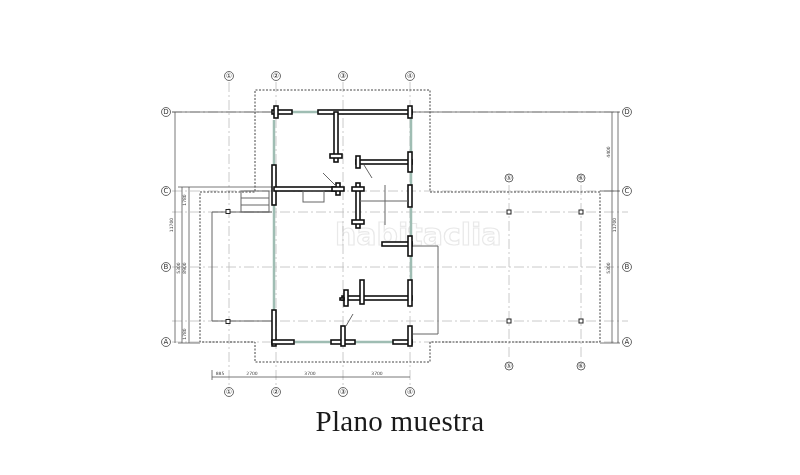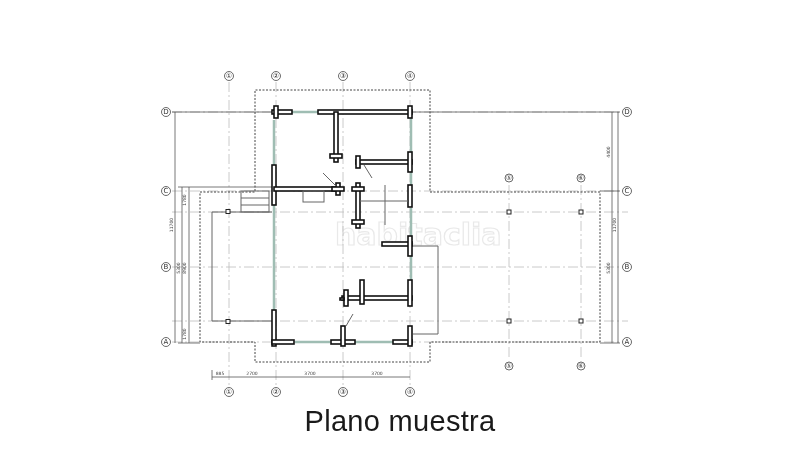--- a/index.html
+++ b/index.html
@@ -1,20 +1,20 @@
 <!DOCTYPE html>
 <html><head>
   <meta charset="utf-8">
   <style>
     html, body { margin: 0; padding: 0; background: #ffffff; }
     body { width: 800px; height: 475px; position: relative; overflow: hidden; font-family: "DejaVu Sans", sans-serif; }
     #plan { position: absolute; left: 0; top: 0; width: 800px; height: 400px; }
     .caption {
       position: absolute; left: 0; top: 405px; width: 800px; text-align: center;
-      font-family: Liberation Sans, sans-serif; font-size: 29px; color: #1a1a1a; letter-spacing: 0.3px;
+      font-family: Liberation Serif, serif; font-size: 29px; color: #1a1a1a; letter-spacing: 0.3px;
     }
     .grid-line { stroke: #bdbdbd; stroke-width: 0.8; stroke-dasharray: 10 3 2 3; fill: none; }
     .dim-line { stroke: #555; stroke-width: 0.8; fill: none; }
     .dashed { stroke: #444; stroke-width: 1; stroke-dasharray: 2 1.5; fill: none; }
     .thin { stroke: #666; stroke-width: 1; fill: none; }
     .wall { fill: #ffffff; stroke: #111; stroke-width: 1.6; }
     .glass { stroke: #9fbdb3; stroke-width: 2.5; fill: none; }
     .bubble circle { fill: #fff; stroke: #444; stroke-width: 0.8; }
     .bubble text { font-size: 7px; fill: #333; text-anchor: middle; dominant-baseline: central; font-family: "DejaVu Sans", sans-serif; }
     .dimtext { font-size: 4.5px; fill: #444; font-family: "DejaVu Sans", sans-serif; text-anchor: middle; }

